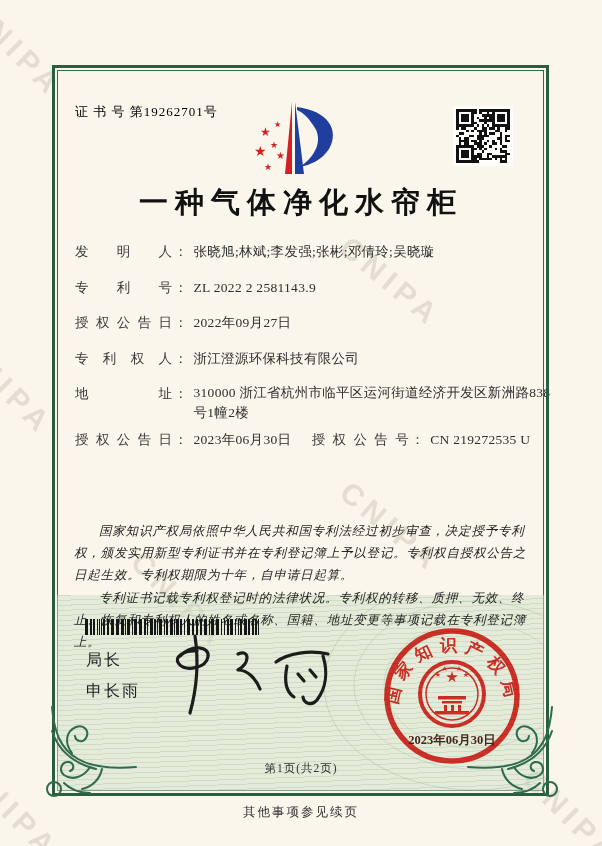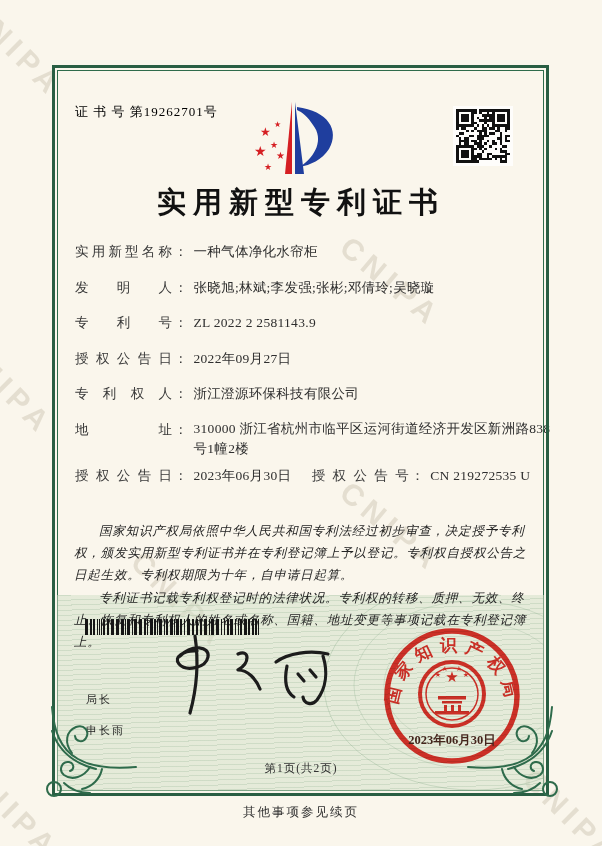--- a/index.html
+++ b/index.html
@@ -63,23 +63,23 @@
     position:absolute; left:74px; top:484px; width:462px;
     font-size:12.5px; line-height:22px; font-style:italic;
     letter-spacing:0.8px; color:#232323; z-index:2;margin-top:36px;
   }
   .body-text p { text-indent:2em; margin-bottom:1px; }
   
   .barcode { position:absolute; left:85px; top:619px; width:178px; height:16px; z-index:2; font-size:0; }
   .barcode span { display:inline-block; height:16px; background:#151515; vertical-align:top; }
   
   .officer {
-    position:absolute; left:86px; top:684px; z-index:2;
+    position:absolute; left:86px; top:644px; z-index:2;
     font-family:"Liberation Sans","DejaVu Sans",sans-serif;
-    font-size:11px; color:#1f1f1f; letter-spacing:2px; line-height:31px;
+    font-size:16px; color:#1f1f1f; letter-spacing:2px; line-height:31px;
   }
   .signature { position:absolute; left:150px; top:626px; z-index:3; }
   
   .seal { position:absolute; left:372px; top:616px; z-index:6; opacity:0.93; mix-blend-mode:multiply; }
   
   .flourish { position:absolute; z-index:4; }
   .flourish-bl { left:38px; top:697px; }
   .flourish-br { left:462px; top:697px; transform:scaleX(-1); }
   
   .page-num {
@@ -368,26 +368,23 @@
         <rect x="5" y="20" width="1" height="1" fill="#111"></rect>
         <rect x="6" y="20" width="1" height="1" fill="#111"></rect>
         <rect x="7" y="20" width="1" height="1" fill="#111"></rect>
         <rect x="8" y="20" width="1" height="1" fill="#111"></rect>
         <rect x="17" y="20" width="1" height="1" fill="#111"></rect>
         <rect x="18" y="20" width="1" height="1" fill="#111"></rect>
         <rect x="19" y="20" width="1" height="1" fill="#111"></rect>
       </svg>
   </div>
 
-  <div class="doc-title">实用新型专利证书</div>
+  <div class="doc-title">一种气体净化水帘柜</div>
 
   <div class="fields">
-    <div class="field-row">
-      <span class="flabel">实用新型名称</span><span class="fcolon">：</span><span class="fvalue">一种气体净化水帘柜</span>
-    </div>
     <div class="field-row">
       <span class="flabel">发明人</span><span class="fcolon">：</span><span class="fvalue">张晓旭;林斌;李发强;张彬;邓倩玲;吴晓璇</span>
     </div>
     <div class="field-row">
       <span class="flabel">专利号</span><span class="fcolon">：</span><span class="fvalue">ZL 2022 2 2581143.9</span>
     </div>
     <div class="field-row">
       <span class="flabel">授权公告日</span><span class="fcolon">：</span><span class="fvalue">2022年09月27日</span>
     </div>
     <div class="field-row">

